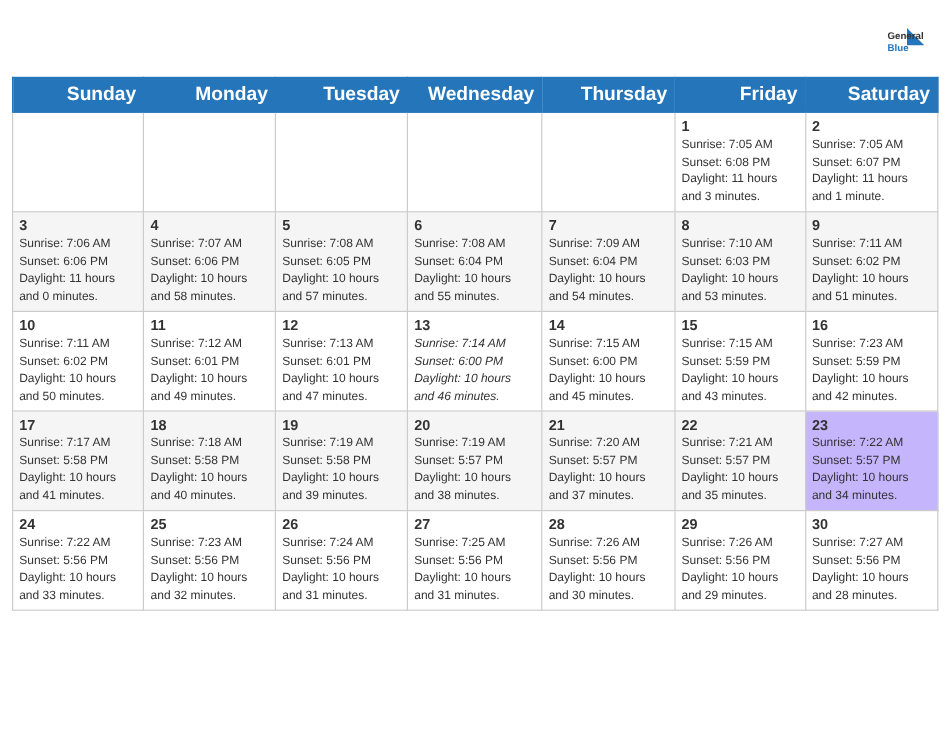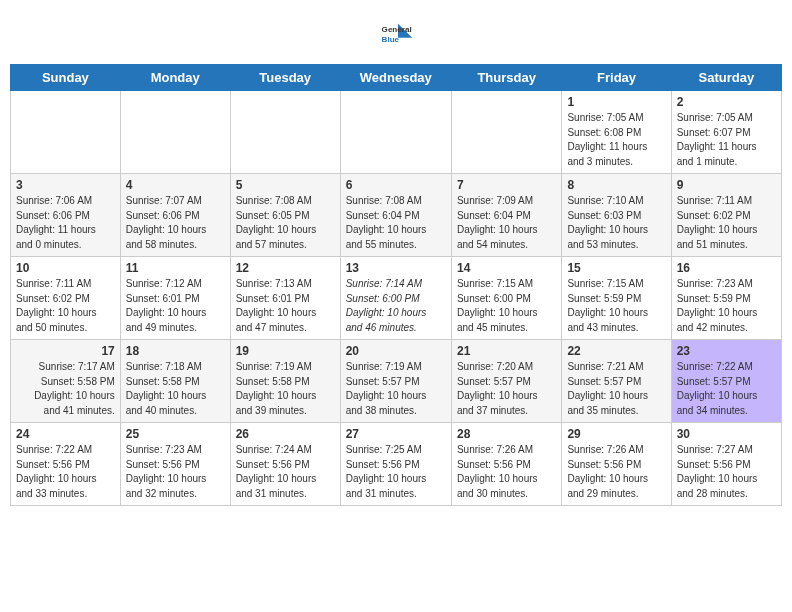--- a/index.html
+++ b/index.html
@@ -5,21 +5,21 @@
     * { box-sizing: border-box; margin: 0; padding: 0; }
     body {
       font-family: Arial, sans-serif;
       background: #fff;
       width: 792px;
       min-height: 612px;
       padding: 10px;
     }
     .header {
       display: flex;
-      justify-content: center;
+      justify-content: flex-end;
       align-items: flex-start;
       padding: 8px 10px 4px 10px;
     }
     .logo {
       display: flex;
       align-items: center;
       gap: 4px;
     }
     .logo-icon {
       width: 36px;
@@ -42,22 +42,22 @@
     .calendar {
       width: 100%;
       border-collapse: collapse;
       margin-top: 6px;
       font-size: 10.5px;
     }
     .calendar th {
       background-color: #2575BB;
       color: #fff;
       padding: 5px 6px;
-      text-align: center;
-      font-size: 13px;
+      text-align: right;
+      font-size: 16px;
       border: 1px solid #2575BB;
     }
     .calendar td {
       border: 1px solid #ccc;
       vertical-align: top;
       padding: 4px 5px;
       width: 113px;
       min-height: 80px;
       background: #fff;
     }
@@ -230,21 +230,21 @@
         </td>
         <td>
           <span class="day-num">16</span>
           <div class="day-info" style="white-space: pre-line;">Sunrise: 7:23 AM
 Sunset: 5:59 PM
 Daylight: 10 hours
 and 42 minutes.</div>
         </td>
       </tr>
       <tr>
-        <td style="background: rgb(245, 245, 245); text-align: right;">
+        <td style="background: rgb(245, 245, 245);">
           <span class="day-num">17</span>
           <div class="day-info" style="white-space: pre-line;">Sunrise: 7:17 AM
 Sunset: 5:58 PM
 Daylight: 10 hours
 and 41 minutes.</div>
         </td>
         <td style="background: rgb(245, 245, 245); margin-left: 23px;">
           <span class="day-num">18</span>
           <div class="day-info" style="white-space: pre-line;">Sunrise: 7:18 AM
 Sunset: 5:58 PM

